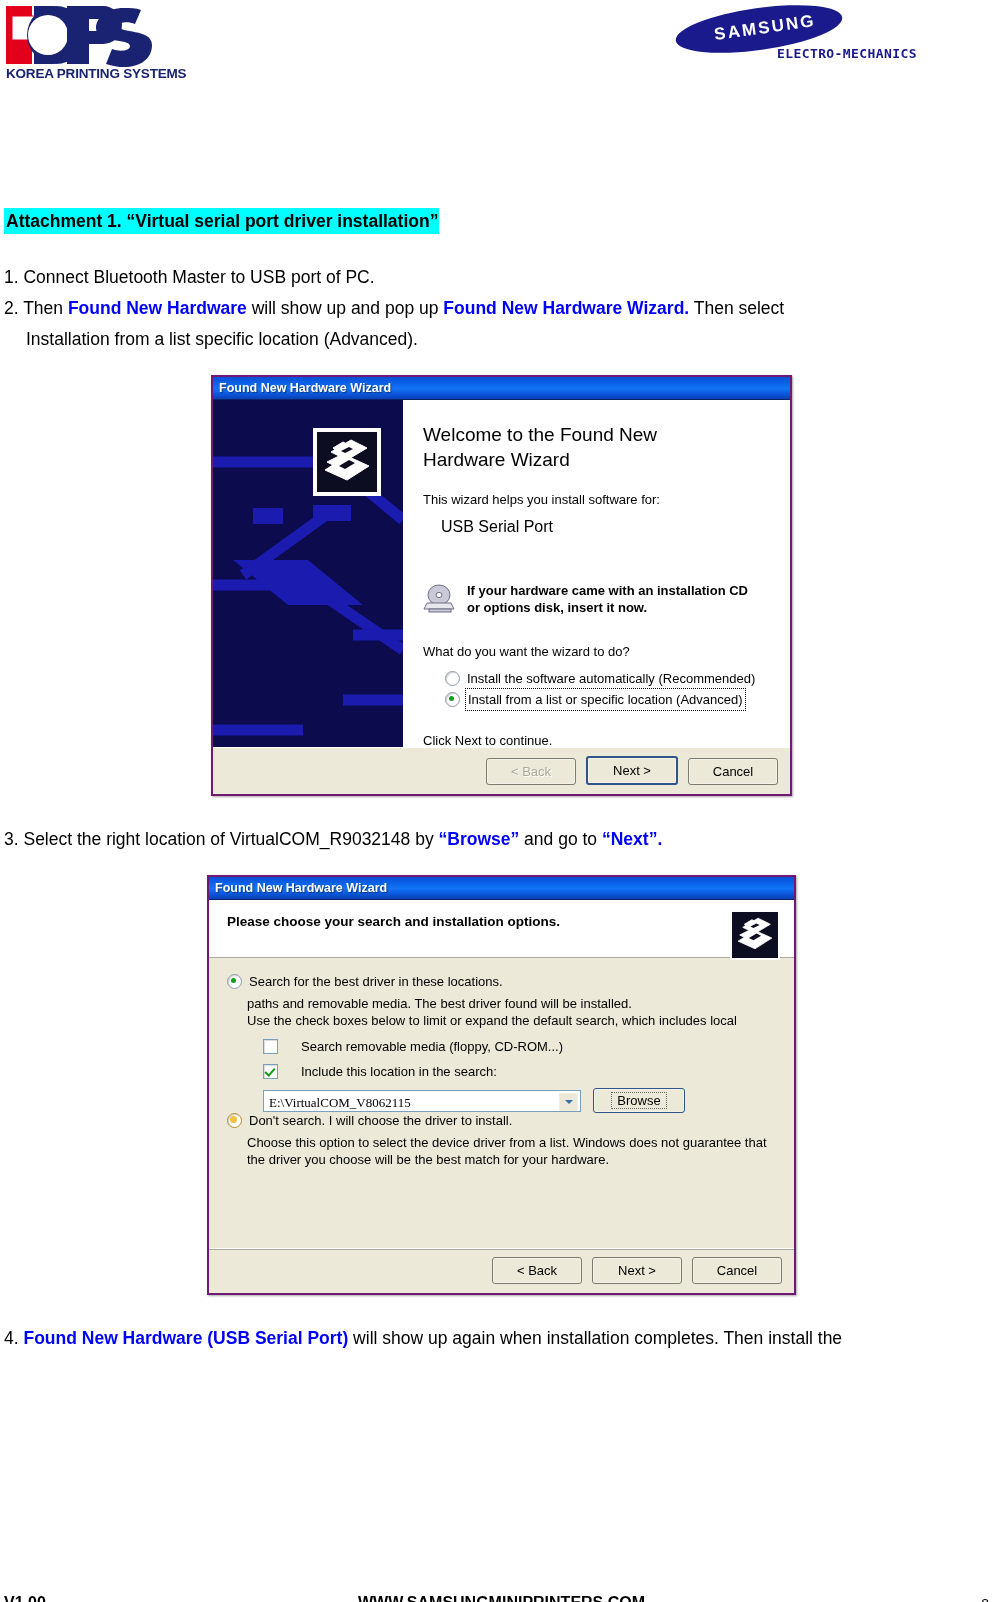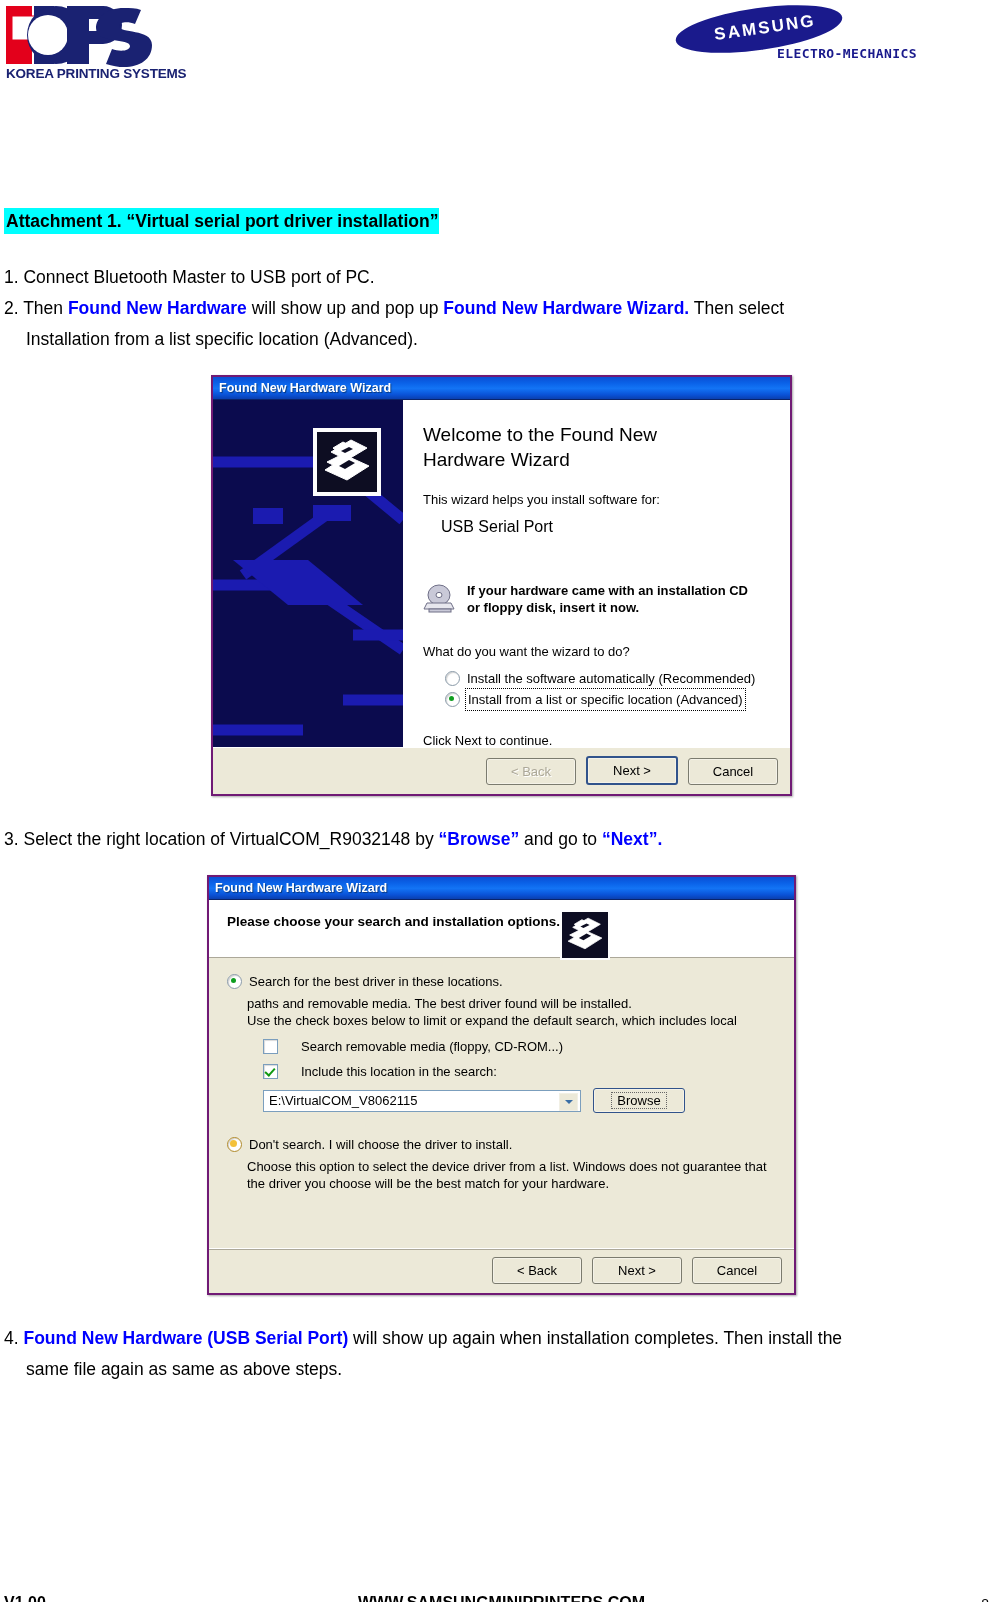--- a/index.html
+++ b/index.html
@@ -225,20 +225,21 @@
 
   
   #dialog-options {
     width: 585px;
     margin: 20px auto 0 auto;
   }
   .opt-header {
     background: #ffffff;
     display: flex;
     align-items: flex-start;
+    justify-content: space-between;
     padding: 14px 14px 14px 18px;
     border-bottom: 1px solid #aca899;
     height: 58px;
     box-sizing: border-box;
   }
   .opt-header-title { font-size: 13.5px; font-weight: bold; }
   .opt-icon { width: 50px; height: 50px; background: #fdfdfd; padding: 2px; box-sizing: border-box; margin-top: -4px;}
   .opt-icon .inner { width: 100%; height: 100%; background: #0d0d22; }
   .opt-body {
     background: #ece9d8;
@@ -263,23 +264,24 @@
     width: 4px; height: 8px;
     border: solid #119911;
     border-width: 0 2px 2px 0;
     transform: rotate(42deg);
   }
   .path-row { display: flex; align-items: center; gap: 12px; margin: 9px 0 0 36px; }
   .combobox {
     width: 318px; height: 22px;
     background: #ffffff;
     border: 1px solid #7b9ebd;
-    display: flex; align-items: center;
+    display: flex; align-items: flex-end;
     box-sizing: border-box;
     position: relative;
+    font-family: Liberation Serif, serif;
   }
   .combobox .val { font-size: 13px; padding-left: 5px; white-space: nowrap; }
   .combo-arrow {
     position: absolute; right: 2px; top: 2px;
     width: 17px; height: 16px;
     background: #ece9d8;
     display: flex; align-items: center; justify-content: center;
     border: 1px solid #f2f0e5;
   }
   .combo-arrow::after {
@@ -291,21 +293,21 @@
   .browse-btn {
     width: 90px; height: 23px;
     font-size: 13px;
     background: #ece9d8;
     border: 1px solid #31538b;
     border-radius: 3px;
     display: flex; align-items: center; justify-content: center;
     box-shadow: inset 0 0 0 1px #f4f2e8;
   }
   .browse-btn .inner-dot { outline: 1px dotted #666; padding: 0 5px; }
-  .opt-row2 { margin-top: 24px; }
+  .opt-row2 { margin-top: 0; }
   .opt-desc2 { font-size: 13px; line-height: 17px; margin: 6px 0 0 20px; }
 
   
   .footer {
     position: absolute;
     left: 0;
     bottom: 8px;
     width: 1003px;
     font-size: 16px;
     font-weight: bold;
@@ -413,21 +415,21 @@
 
         <div class="cd-block">
           <svg width="34" height="30" viewBox="0 0 34 30">
             <ellipse cx="16" cy="11" rx="11" ry="10" fill="#c9c9d8" stroke="#6e6e86"></ellipse>
             <ellipse cx="16" cy="11" rx="3" ry="2.6" fill="#ffffff" stroke="#6e6e86"></ellipse>
             <path d="M4 19 h24 l3 6 h-30 z" fill="#e7e7ee" stroke="#6e6e86"></path>
             <rect x="6" y="25" width="22" height="3" fill="#c9c9d8" stroke="#6e6e86"></rect>
           </svg>
           <div class="cd-text">
             <div>If your hardware came with an installation CD</div>
-            <div>or floppy disk, insert it now.</div>
+            <div>or options disk, insert it now.</div>
           </div>
         </div>
 
         <div class="question">What do you want the wizard to do?</div>
 
         <div class="radio-list">
           <div class="radio-line">
             <span class="radio"></span>
             <span>Install the software automatically (Recommended)</span>
           </div>
@@ -538,21 +540,20 @@
           <span>Cancel</span>
         </div>
     </div>
   </div>
 
   <div class="spacer-28"></div>
 
   <div class="para">
     <span>4. </span><span class="blue">Found New Hardware (USB Serial Port)</span><span> will show up again when installation completes. Then install the</span>
   </div>
-  <div class="para para-indent">same file again as same as above steps.</div>
 
 </div>
 
 <div class="footer">
   <span class="footer-version">V1.00</span>
   <span class="footer-site">WWW.SAMSUNGMINIPRINTERS.COM</span>
   <span class="footer-page">8</span>
 </div>
 
 </body></html>

